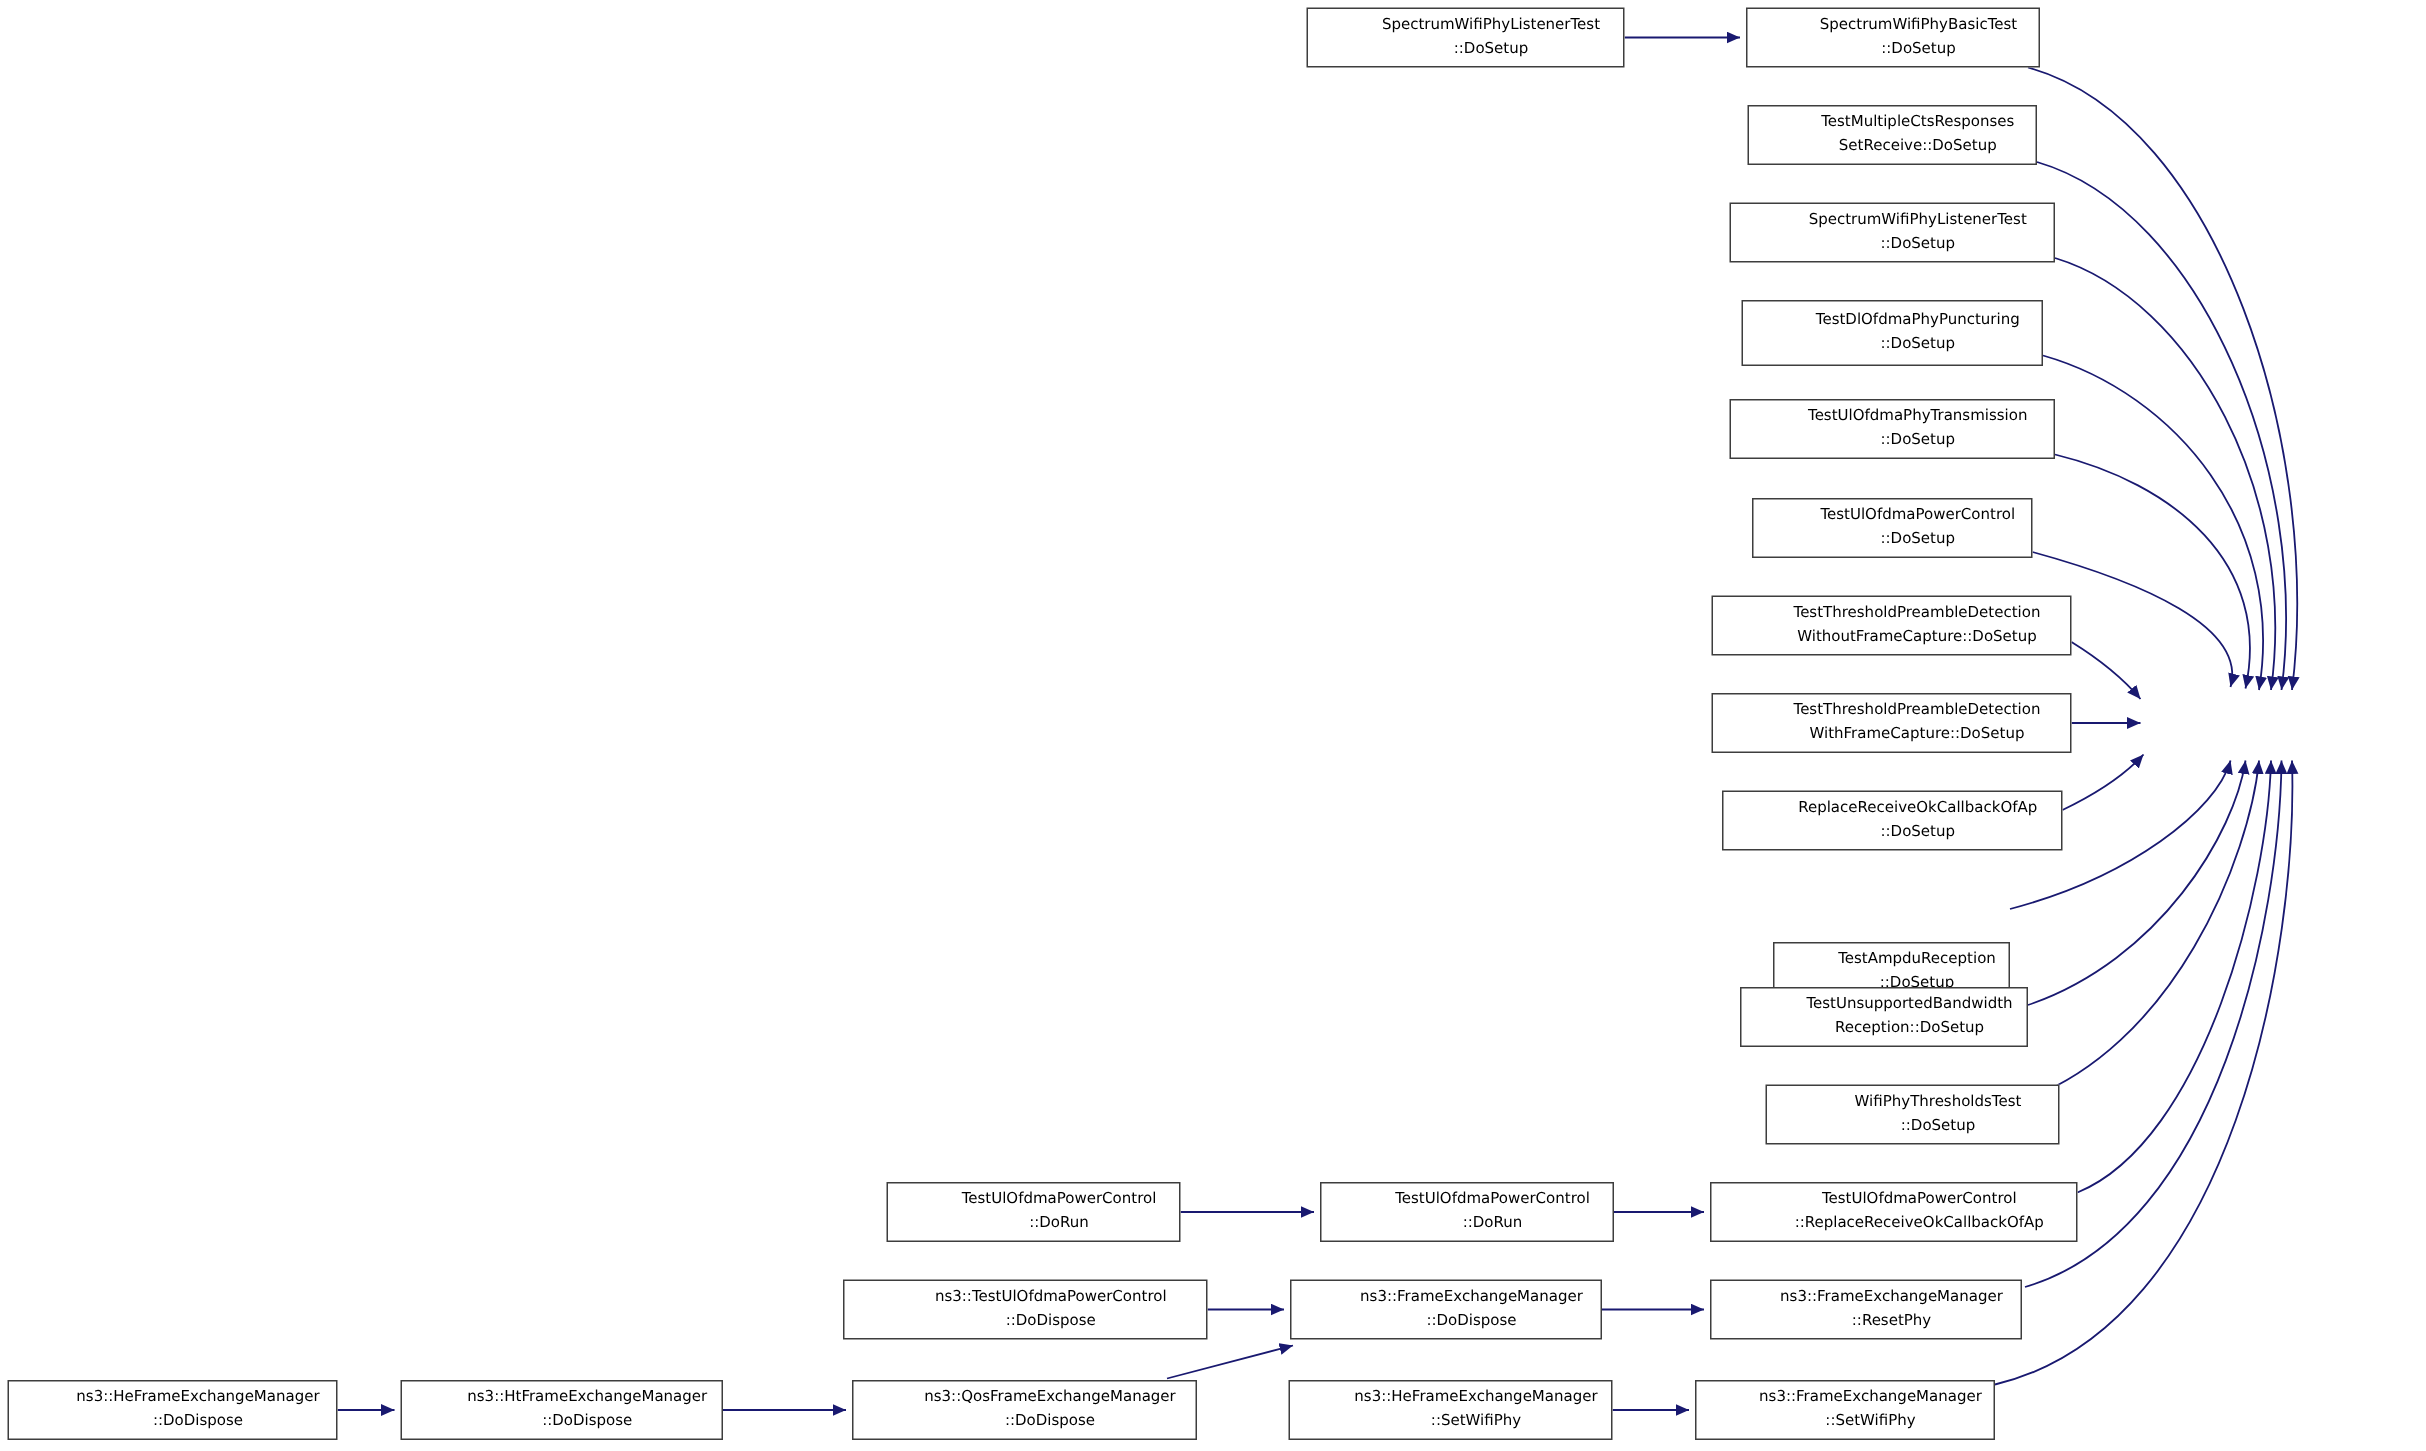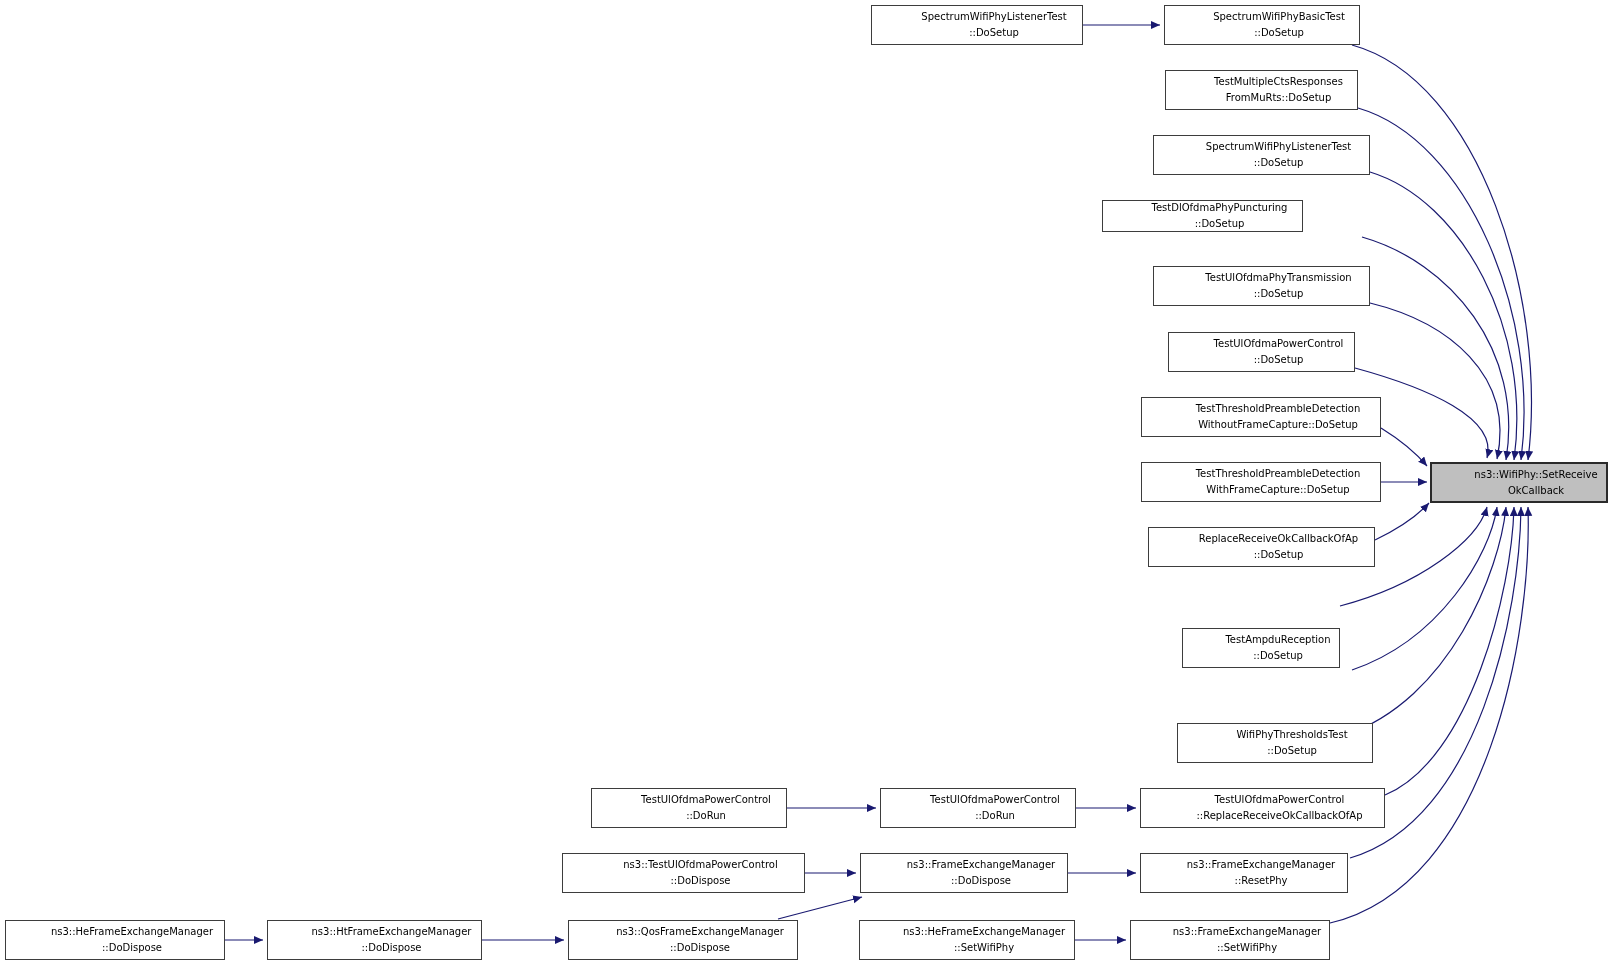--- a/index.html
+++ b/index.html
@@ -75,27 +75,27 @@
   <div class="node" style="left:871px;top:5px;width:212px;height:40px">
     <span>SpectrumWifiPhyListenerTest</span>
     <span>::DoSetup</span>
   </div>
   <div class="node" style="left:1164px;top:5px;width:196px;height:40px">
     <span>SpectrumWifiPhyBasicTest</span>
     <span>::DoSetup</span>
   </div>
   <div class="node" style="left:1165px;top:70px;width:193px;height:40px">
     <span>TestMultipleCtsResponses</span>
-    <span>FromMuRts::DoSetup</span>
+    <span>SetReceive::DoSetup</span>
   </div>
   <div class="node" style="left:1153px;top:135px;width:217px;height:40px">
     <span>SpectrumWifiPhyListenerTest</span>
     <span>::DoSetup</span>
   </div>
-  <div class="node" style="left:1102px;top:200px;width:201px;height:32px">
+  <div class="node" style="left:1161px;top:200px;width:201px;height:44px">
     <span>TestDlOfdmaPhyPuncturing</span>
     <span>::DoSetup</span>
   </div>
   <div class="node" style="left:1153px;top:266px;width:217px;height:40px">
     <span>TestUlOfdmaPhyTransmission</span>
     <span>::DoSetup</span>
   </div>
   <div class="node" style="left:1168px;top:332px;width:187px;height:40px">
     <span>TestUlOfdmaPowerControl</span>
     <span>::DoSetup</span>
@@ -108,20 +108,24 @@
     <span>TestThresholdPreambleDetection</span>
     <span>WithFrameCapture::DoSetup</span>
   </div>
   <div class="node" style="left:1148px;top:527px;width:227px;height:40px">
     <span>ReplaceReceiveOkCallbackOfAp</span>
     <span>::DoSetup</span>
   </div>
   <div class="node" style="left:1182px;top:628px;width:158px;height:40px">
     <span>TestAmpduReception</span>
     <span>::DoSetup</span>
+  </div>
+  <div class="node" style="left:1160px;top:658px;width:192px;height:40px">
+    <span>TestUnsupportedBandwidth</span>
+    <span>Reception::DoSetup</span>
   </div>
   <div class="node" style="left:1177px;top:723px;width:196px;height:40px">
     <span>WifiPhyThresholdsTest</span>
     <span>::DoSetup</span>
   </div>
   <div class="node" style="left:591px;top:788px;width:196px;height:40px">
     <span>TestUlOfdmaPowerControl</span>
     <span>::DoRun</span>
   </div>
   <div class="node" style="left:880px;top:788px;width:196px;height:40px">
@@ -158,18 +162,14 @@
   </div>
   <div class="node" style="left:859px;top:920px;width:216px;height:40px">
     <span>ns3::HeFrameExchangeManager</span>
     <span>::SetWifiPhy</span>
   </div>
   <div class="node" style="left:1130px;top:920px;width:200px;height:40px">
     <span>ns3::FrameExchangeManager</span>
     <span>::SetWifiPhy</span>
   </div>
 
-  <div class="node target" style="left:1430px;top:462px;width:178px;height:41px">
-    <span>ns3::WifiPhy::SetReceive</span>
-    <span>OkCallback</span>
-  </div>
 
 </div>
 
 </body></html>

